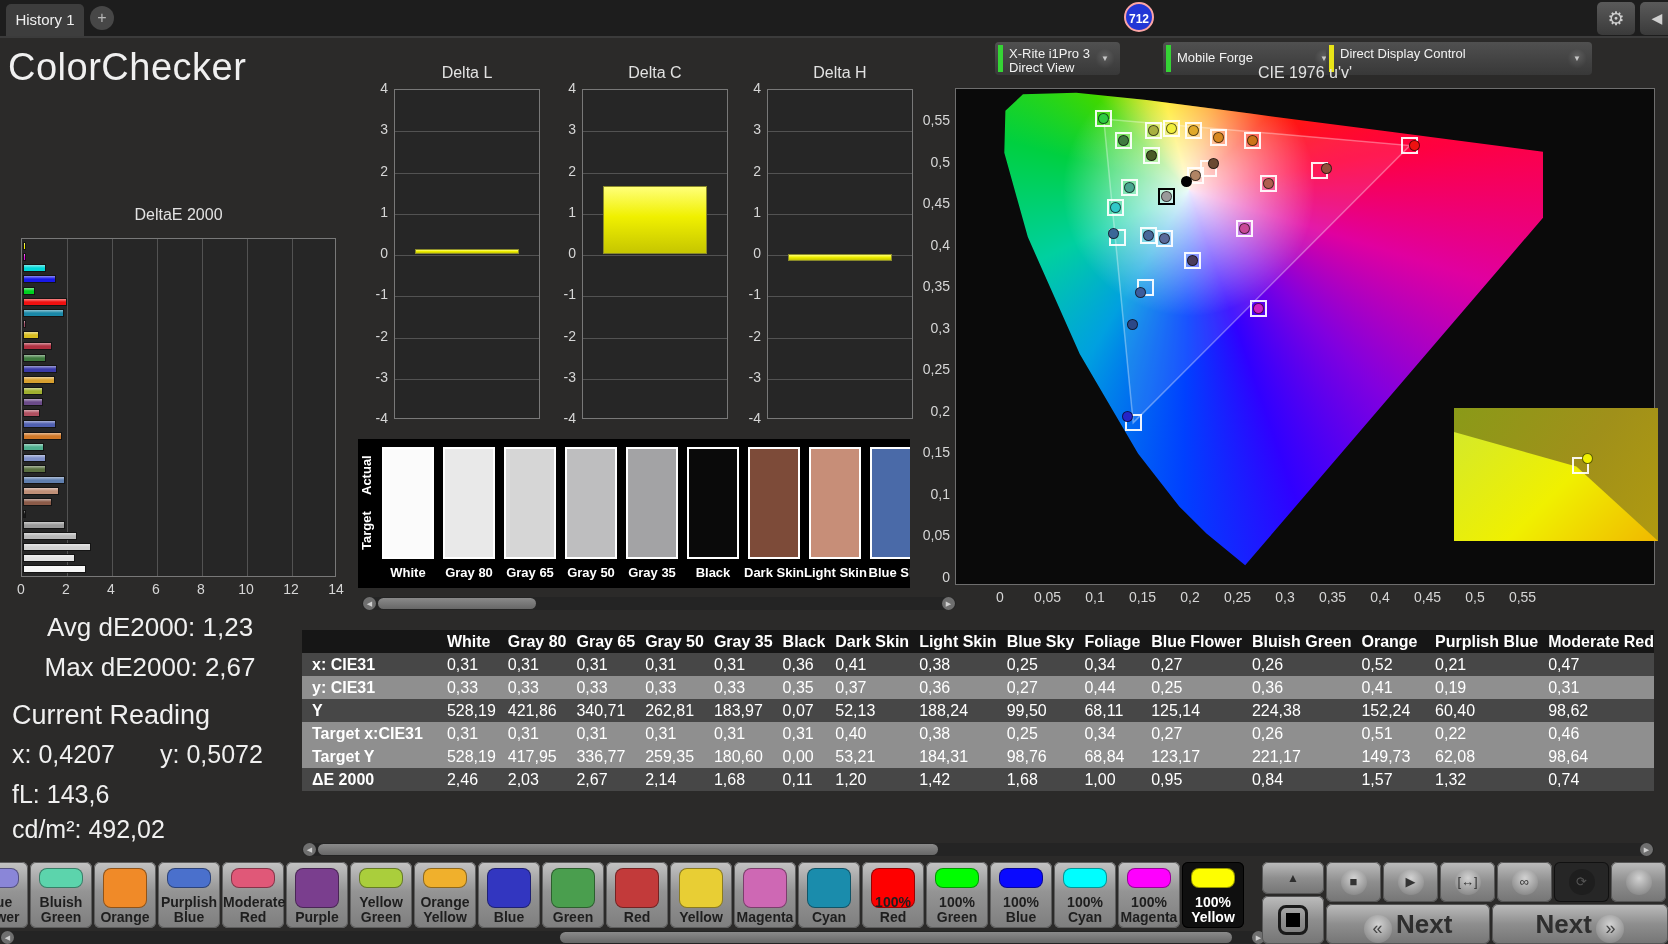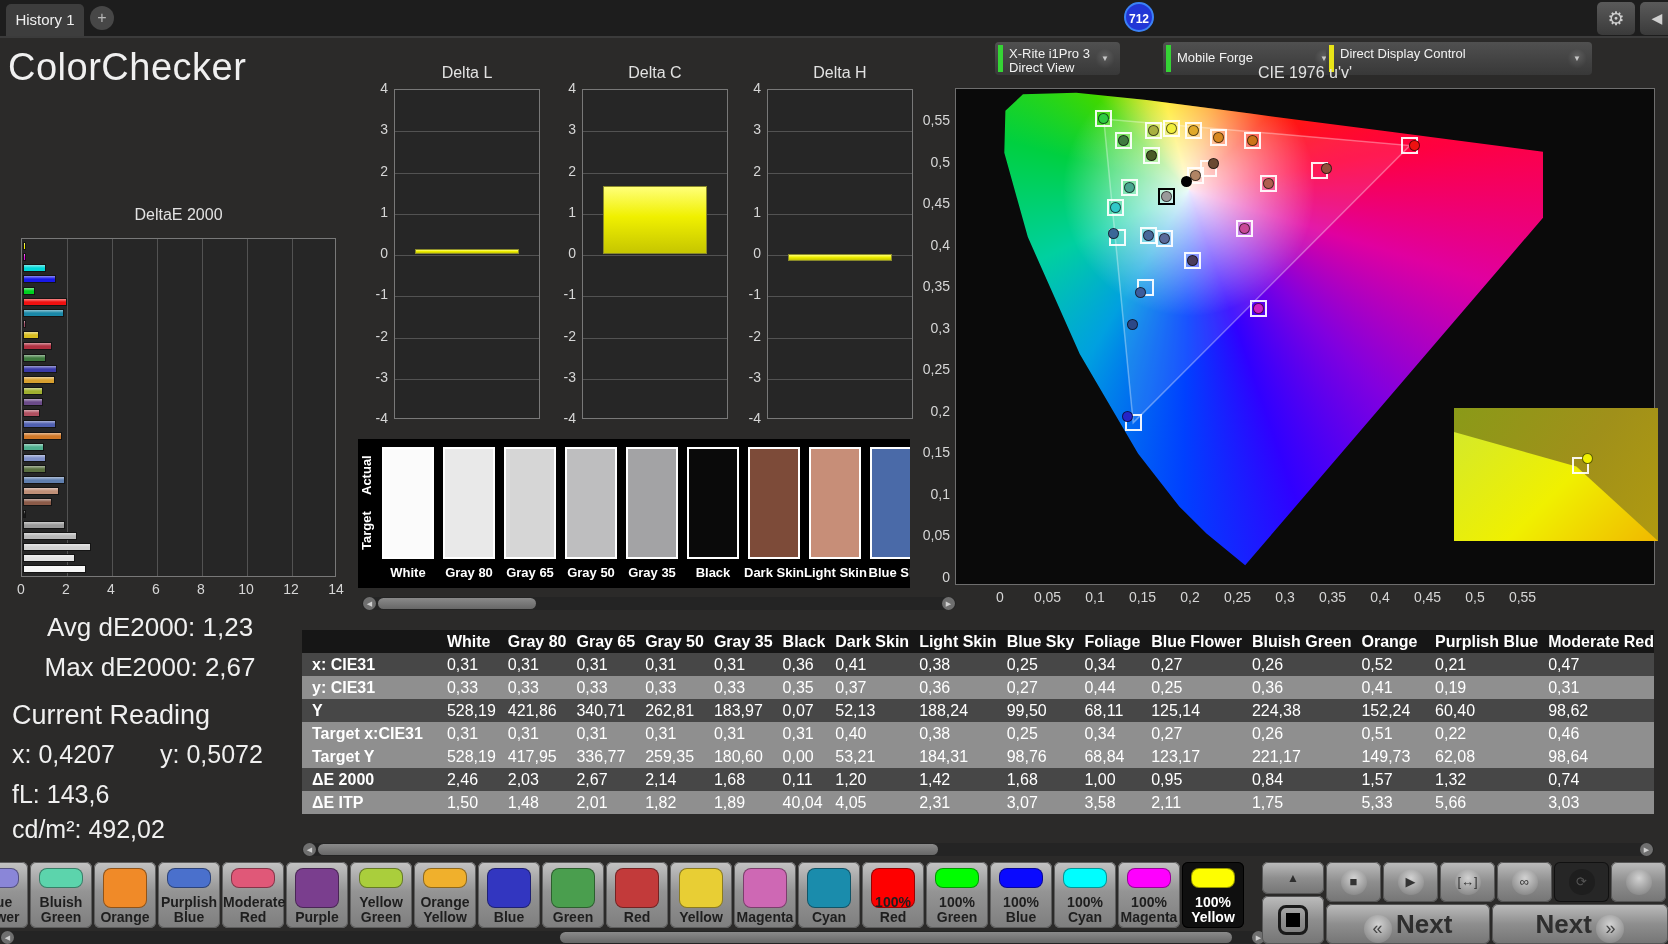--- a/index.html
+++ b/index.html
@@ -12,21 +12,21 @@
   .addtab{position:absolute;left:90px;top:6px;width:24px;height:24px;border-radius:50%;background:#474747;
        color:#b8b8b8;text-align:center;line-height:23px;font-size:16px;}
   .dd{position:absolute;top:2px;height:33px;background:linear-gradient(#505050,#383838);border-radius:4px;margin-top:40px;}
   .dd-stripe{position:absolute;left:3px;top:3px;bottom:3px;width:5px;}
   .dd-t1{position:absolute;left:14px;top:4px;font-size:13px;color:#f2f2f2;white-space:nowrap;}
   .dd-t2{position:absolute;left:14px;top:18px;font-size:13px;color:#f2f2f2;white-space:nowrap;}
   .dd-arrow{position:absolute;right:5px;top:7px;width:20px;height:20px;border-radius:50%;
        background:radial-gradient(circle at 50% 35%,#5e5e5e,#333);color:#c8c8c8;font-size:8px;
        text-align:center;line-height:20px;}
   .badge{position:absolute;left:1124px;top:2px;width:30px;height:30px;border-radius:50%;background:#2236d6;
-       border:2px solid #3b82f6;color:#fff;font-size:12px;font-weight:bold;text-align:center;line-height:30px;box-sizing:border-box;}
+       border:2px solid #fca5a5;color:#fff;font-size:12px;font-weight:bold;text-align:center;line-height:30px;box-sizing:border-box;}
   .iconbtn{position:absolute;top:2px;height:33px;border-radius:5px;background:linear-gradient(#5a5a5a,#3a3a3a);
        text-align:center;color:#cfcfcf;}
   
   .page-title{position:absolute;left:8px;top:46px;font-size:38px;color:#f0f0f0;letter-spacing:0.5px;}
   .chart-title{position:absolute;font-size:16px;color:#e2e2e2;text-align:center;}
   .plot{position:absolute;background:#262626;border:1px solid #787878;box-sizing:border-box;}
   .hgrid{position:absolute;left:0;right:0;height:1px;background:#525252;}
   .vgrid{position:absolute;top:0;bottom:0;width:1px;background:#525252;}
   .tick{position:absolute;font-size:14px;color:#d6d6d6;}
   .debar{position:absolute;border:1px solid #141414;box-sizing:border-box;}
@@ -445,38 +445,20 @@
             <td>1,20</td>
             <td>1,42</td>
             <td>1,68</td>
             <td>1,00</td>
             <td>0,95</td>
             <td>0,84</td>
             <td>1,57</td>
             <td>1,32</td>
             <td>0,74</td>
           </tr>
-          <tr class="light">
-            <th>ΔE ITP</th>
-            <td>1,50</td>
-            <td>1,48</td>
-            <td>2,01</td>
-            <td>1,82</td>
-            <td>1,89</td>
-            <td>40,04</td>
-            <td>4,05</td>
-            <td>2,31</td>
-            <td>3,07</td>
-            <td>3,58</td>
-            <td>2,11</td>
-            <td>1,75</td>
-            <td>5,33</td>
-            <td>5,66</td>
-            <td>3,03</td>
-          </tr>
         </tbody>
       </table>
   </div>
   <div class="sbar" style="left:302px;top:843px;width:1352px;">
     <div class="sarrow" style="left:1px;">◀</div>
     <div class="sthumb" style="left:16px;width:620px;"></div>
     <div class="sarrow" style="right:1px;">▶</div>
   </div>
 
   <div id="patchBar">

